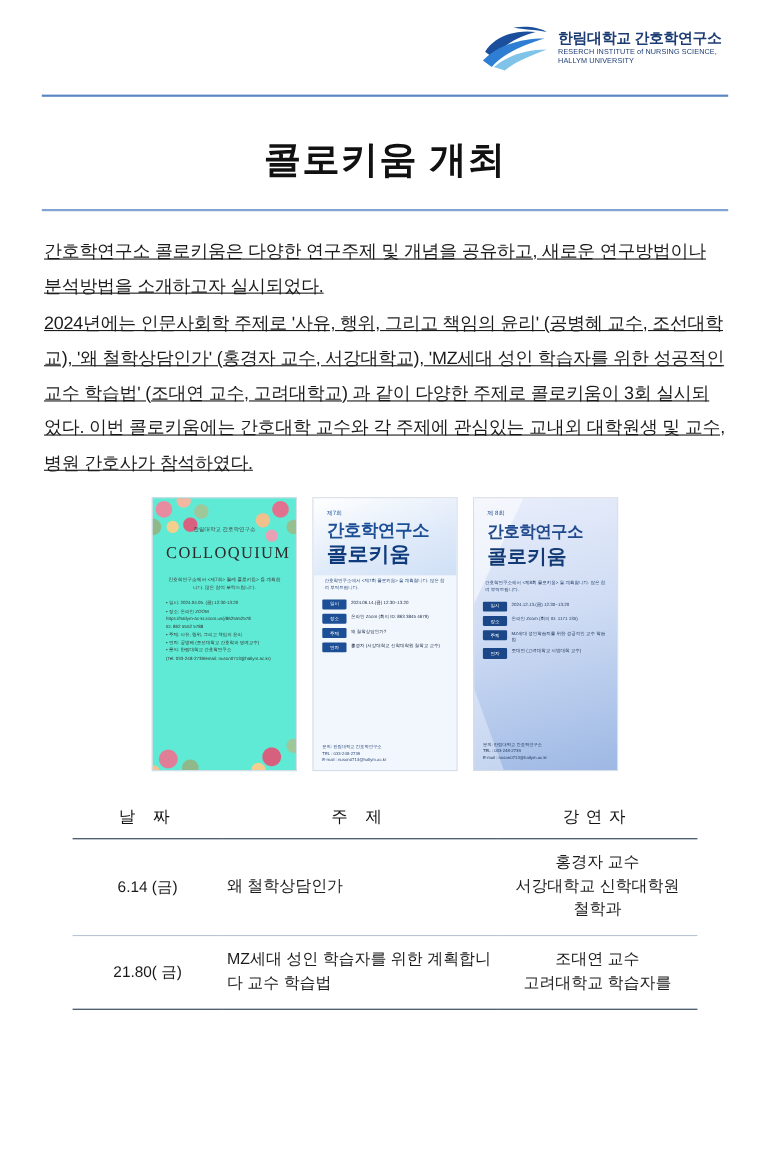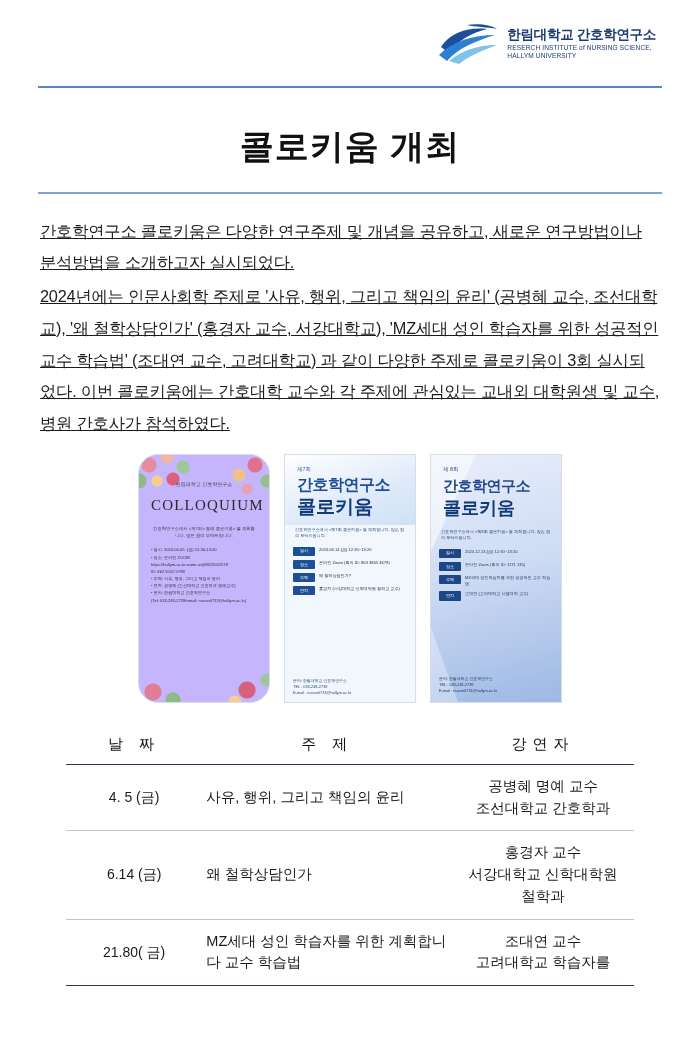--- a/index.html
+++ b/index.html
@@ -69,23 +69,22 @@
 
   
   .rule {
     height: 2px;
     background: #5b86c4;
     margin: 0 2px;
   }
   .rule.thin { height: 1.5px; background: #7fa4d4; }
 
   .title-block {
-    padding: 22px 0 22px;
+    padding: 34px 0 22px;
     text-align: center;
-    margin-top: 14px;
   }
   .title {
     font-size: 34px;
     font-weight: bold;
     letter-spacing: 1px;
     color: #111;
   }
 
   
   .body-text {
@@ -111,22 +110,21 @@
     position: relative;
     overflow: hidden;
     box-sizing: border-box;
     font-size: 4.4px;
     line-height: 1.5;
     color: #2b2b2b;
   }
 
   
   .p1 {
-    background: #c4b5fd;
-    border-radius: 20px;
+    background: #5eead4;
   }
   .p1 .floral-tl {
     position: absolute; top: -10px; left: -12px;
     width: 66px; height: 56px;
     background:
       radial-gradient(circle at 22px 20px, #e98ba0 0 7px, transparent 8px),
       radial-gradient(circle at 40px 12px, #f3b6a0 0 6px, transparent 7px),
       radial-gradient(circle at 12px 36px, #8fb98a 0 7px, transparent 8px),
       radial-gradient(circle at 46px 34px, #d9607f 0 6px, transparent 7px),
       radial-gradient(circle at 30px 36px, #f5d08c 0 5px, transparent 6px),
@@ -392,26 +390,20 @@
     <table class="schedule">
       <thead>
         <tr>
           <th>날   짜</th>
           <th>주     제</th>
           <th>강연자</th>
         </tr>
       </thead>
       <tbody>
         <tr>
-          <td class="col-date">4. 5 (금)</td>
-          <td class="col-topic">사유, 행위, 그리고  책임의 윤리</td>
-          <td class="col-speaker">공병혜 명예 교수
-조선대학교 간호학과</td>
-        </tr>
-        <tr>
           <td class="col-date">6.14 (금)</td>
           <td class="col-topic">왜 철학상담인가</td>
           <td class="col-speaker">홍경자 교수
 서강대학교 신학대학원
 철학과</td>
         </tr>
         <tr>
           <td class="col-date">21.80( 금)</td>
           <td class="col-topic">MZ세대 성인 학습자를 위한 계획합니다 교수 학습법</td>
           <td class="col-speaker">조대연 교수

